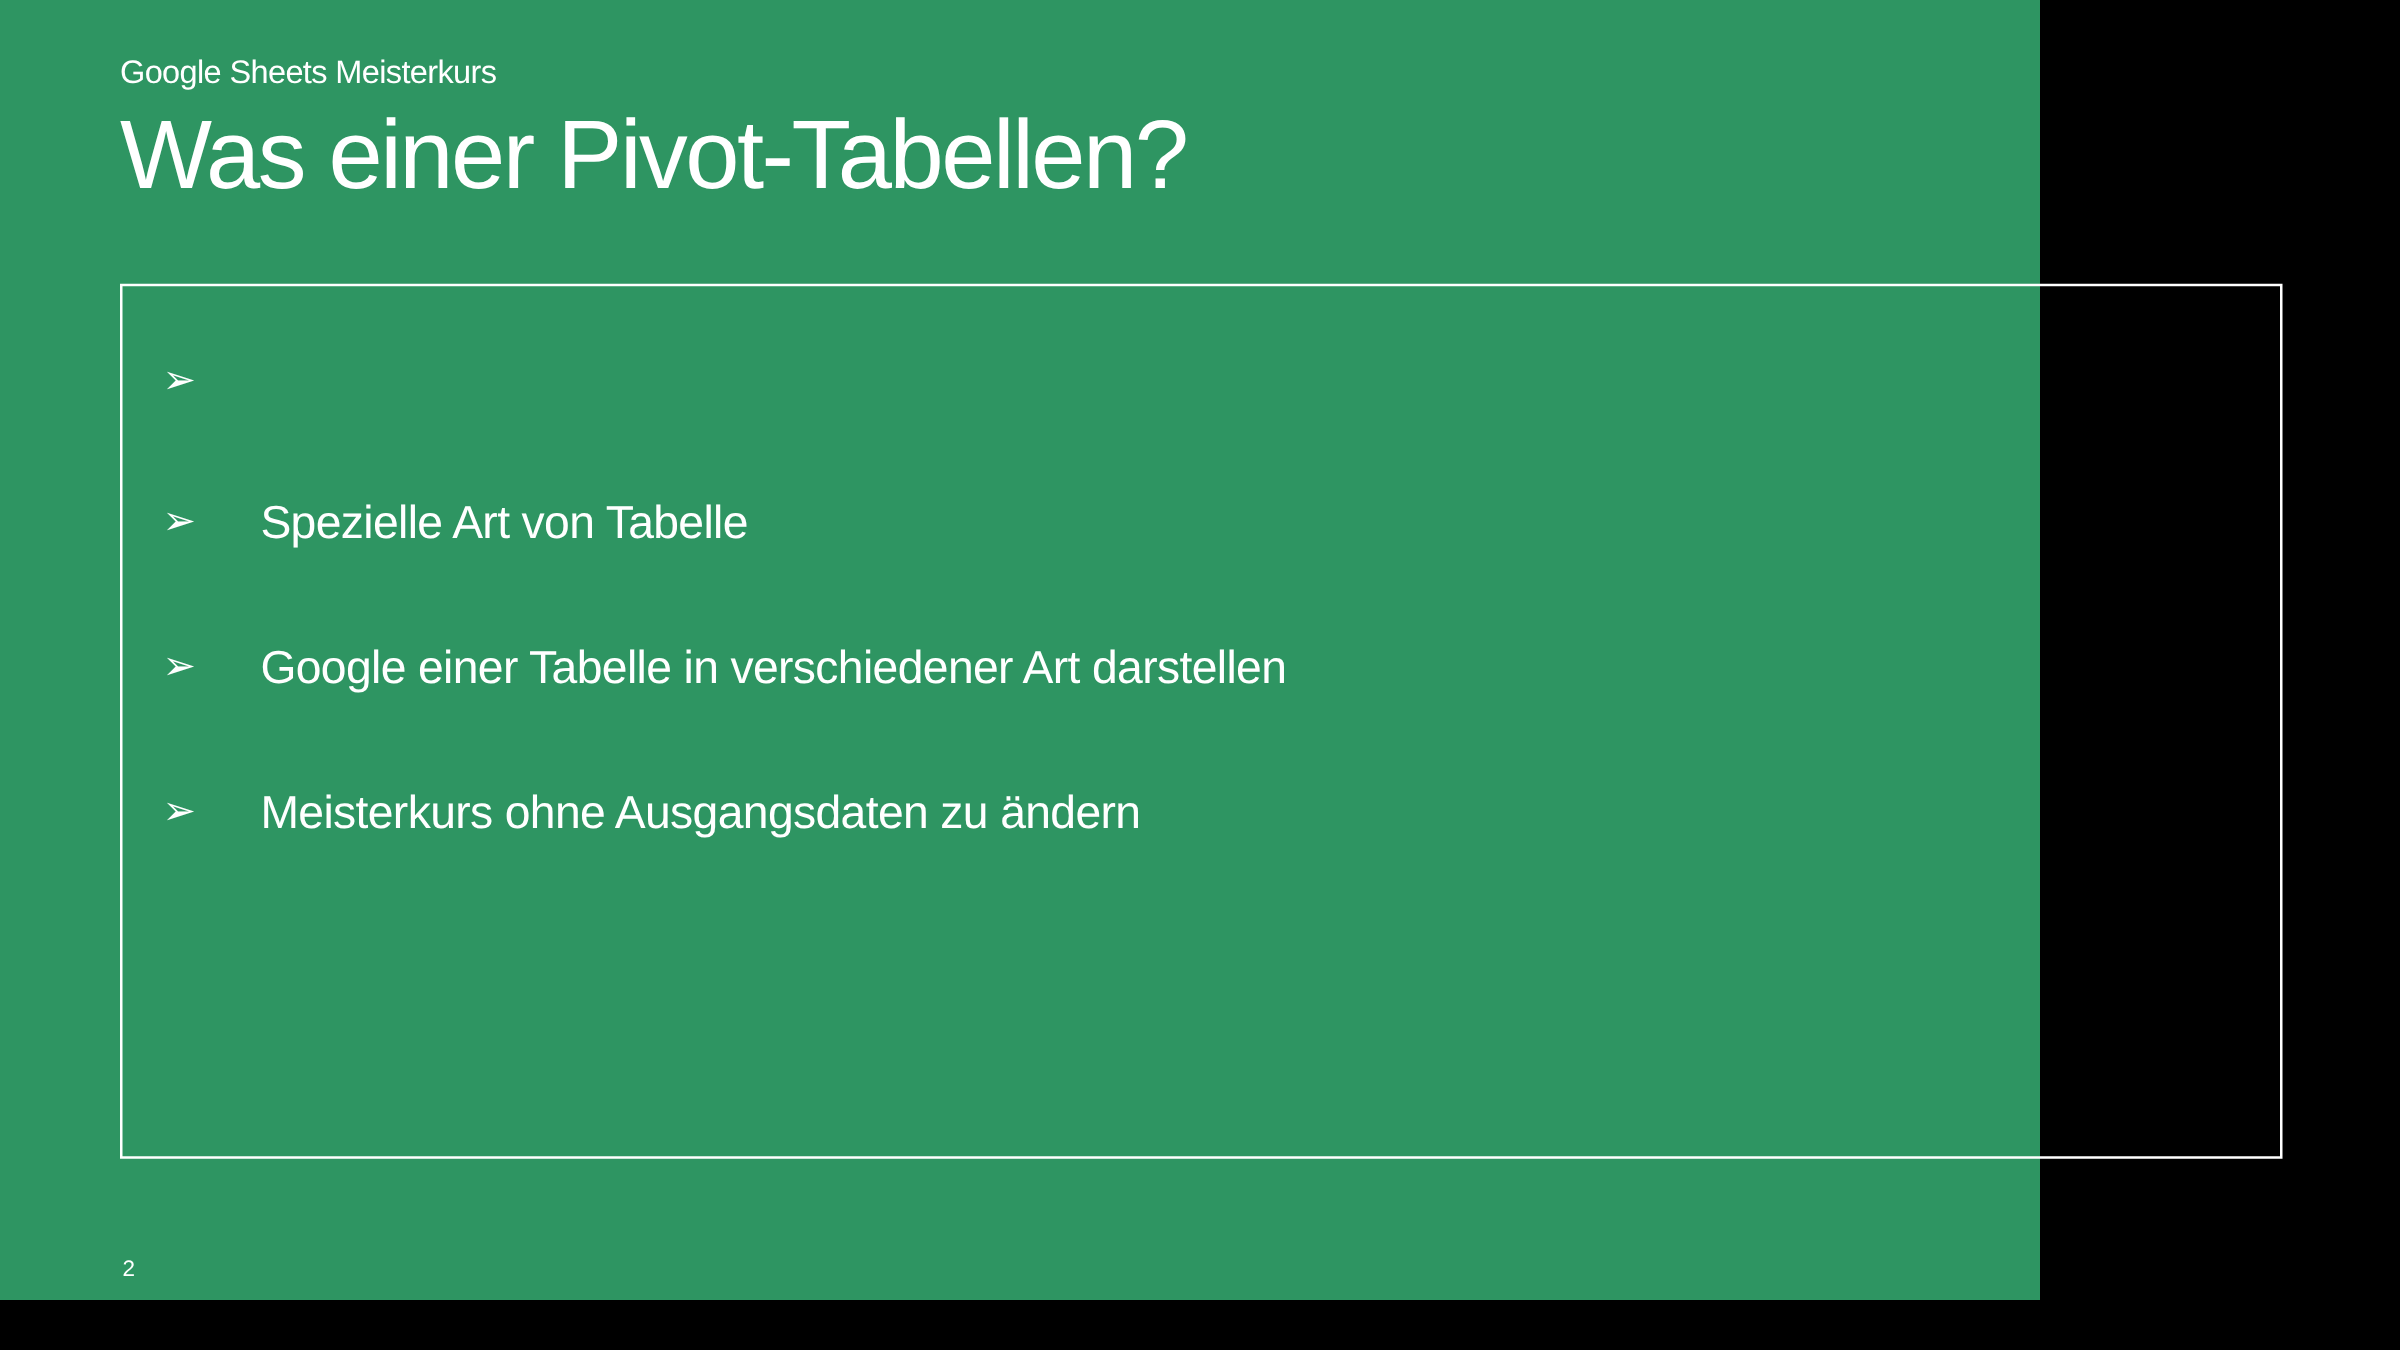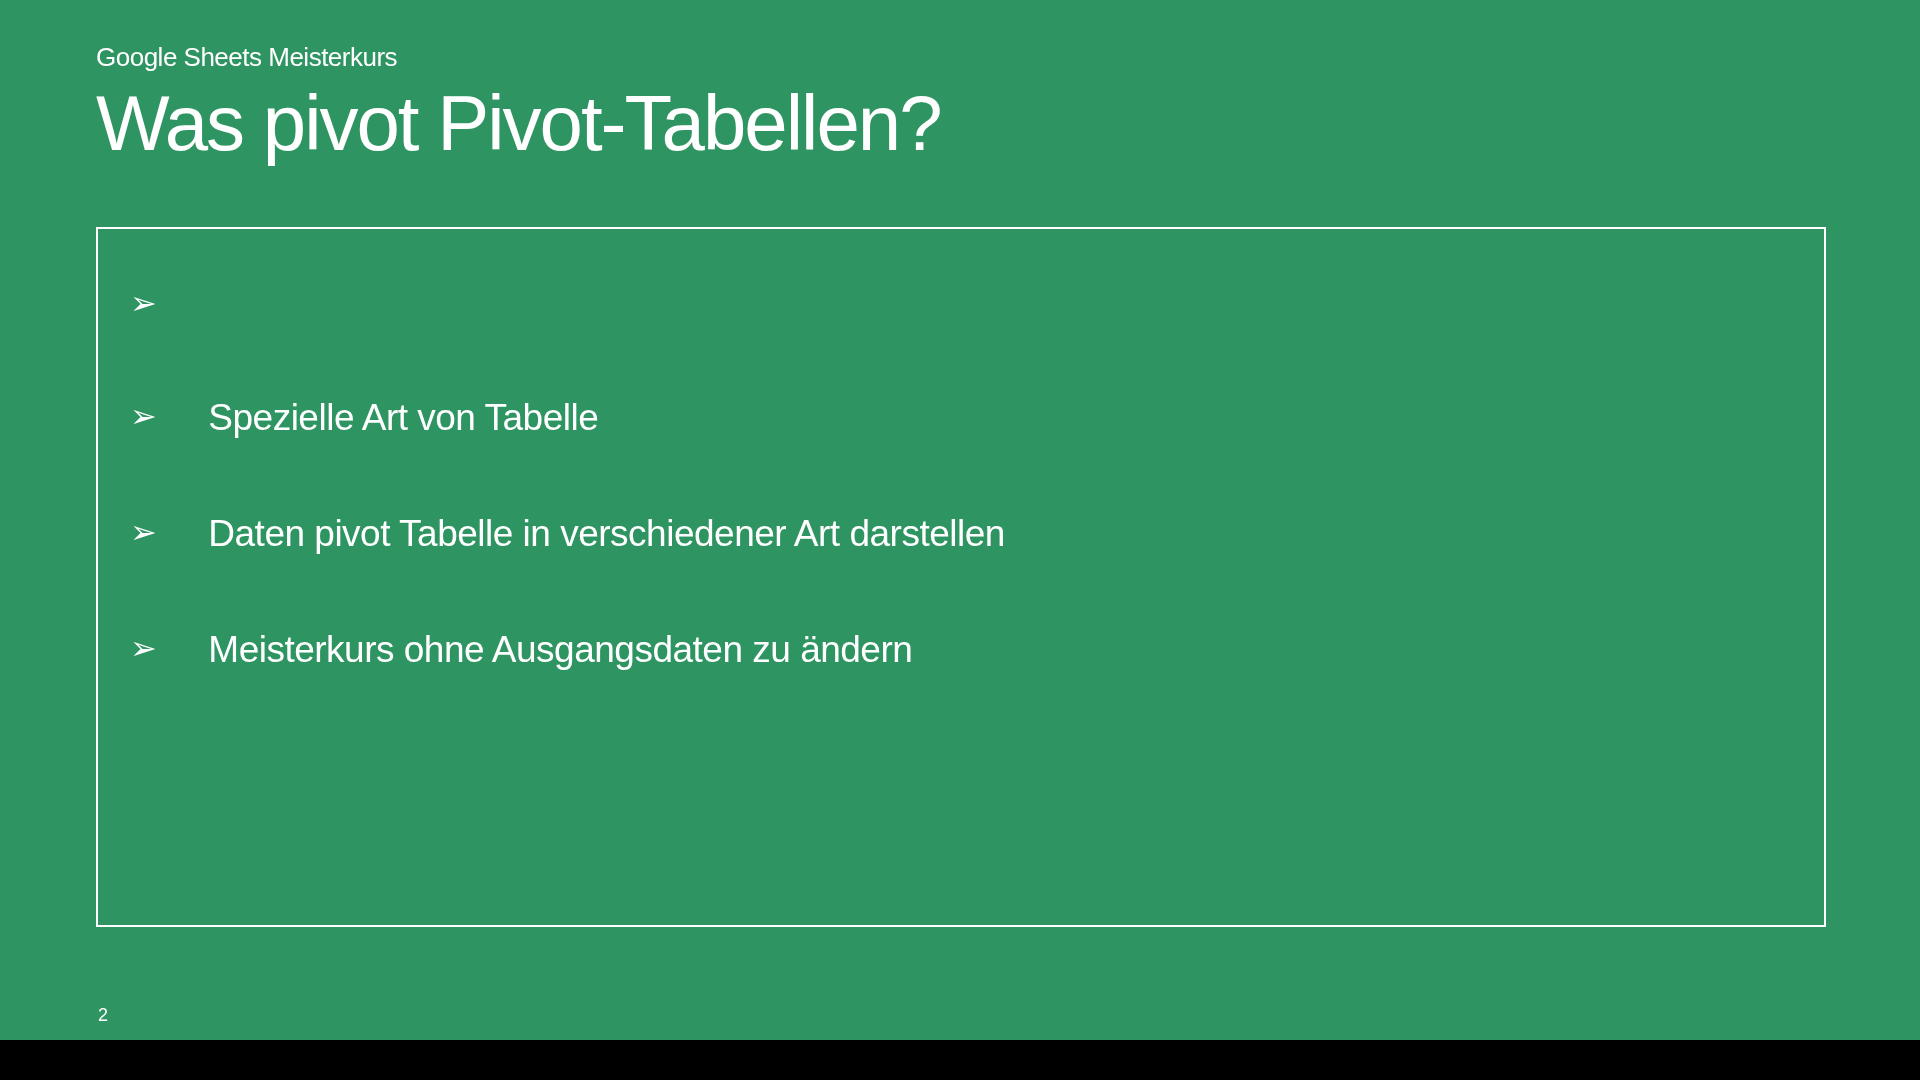--- a/index.html
+++ b/index.html
@@ -10,21 +10,21 @@
     
     body {
       width: 1920px;
       height: 1080px;
       background-color: #000;
       font-family: 'Segoe UI', Tahoma, Geneva, Verdana, sans-serif;
       overflow: hidden;
     }
     
     .slide {
-      width: 1920px;
+      width: 1632px;
       height: 1040px;
       background-color: #2e9562;
       color: #ffffff;
       padding: 42px 96px 12px 96px;
       position: relative;
     }
     
     .bottom-bar {
       width: 1920px;
       height: 40px;
@@ -83,34 +83,34 @@
       left: 98px;
       font-size: 18px;
       color: #ffffff;
     }
   </style>
 </head>
 <body>
 
 <div class="slide">
   <div class="subtitle">Google Sheets Meisterkurs</div>
-  <h1 class="title">Was pivot Pivot-Tabellen?</h1>
+  <h1 class="title">Was einer Pivot-Tabellen?</h1>
 
   <div class="content-box">
     <ul class="bullet-list">
       <li class="bullet-item">
         <span class="bullet-icon">➢</span>
       </li>
       <li class="bullet-item">
         <span class="bullet-icon">➢</span>
         <span class="bullet-text">Spezielle Art von Tabelle</span>
       </li>
       <li class="bullet-item">
         <span class="bullet-icon">➢</span>
-        <span class="bullet-text">Daten pivot Tabelle in verschiedener Art darstellen</span>
+        <span class="bullet-text">Google einer Tabelle in verschiedener Art darstellen</span>
       </li>
       <li class="bullet-item">
         <span class="bullet-icon">➢</span>
         <span class="bullet-text">Meisterkurs ohne Ausgangsdaten zu ändern</span>
       </li>
     </ul>
   </div>
 
   <div class="page-number">2</div>
 </div>

